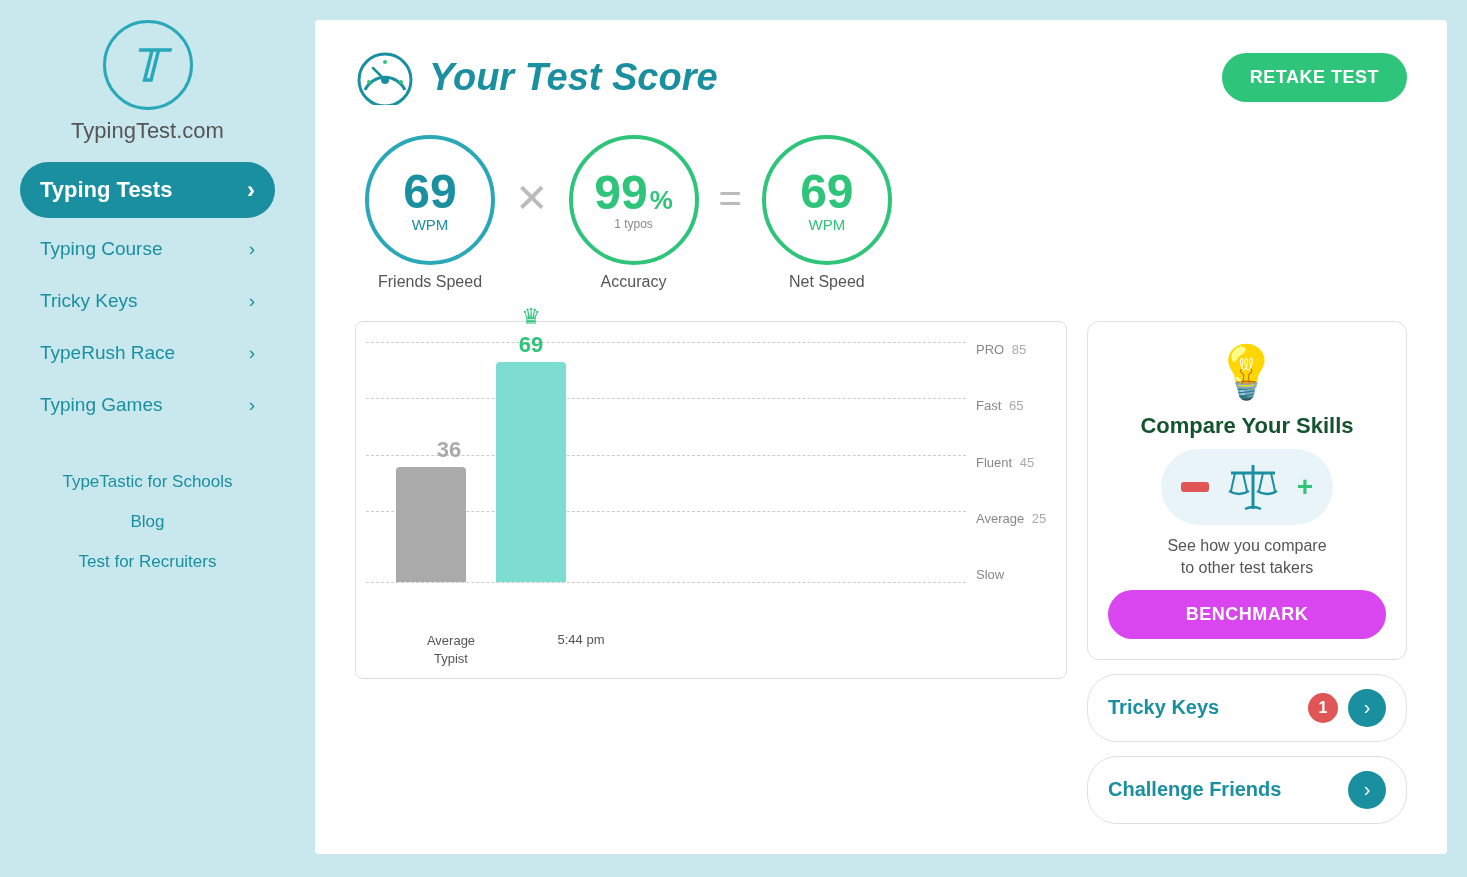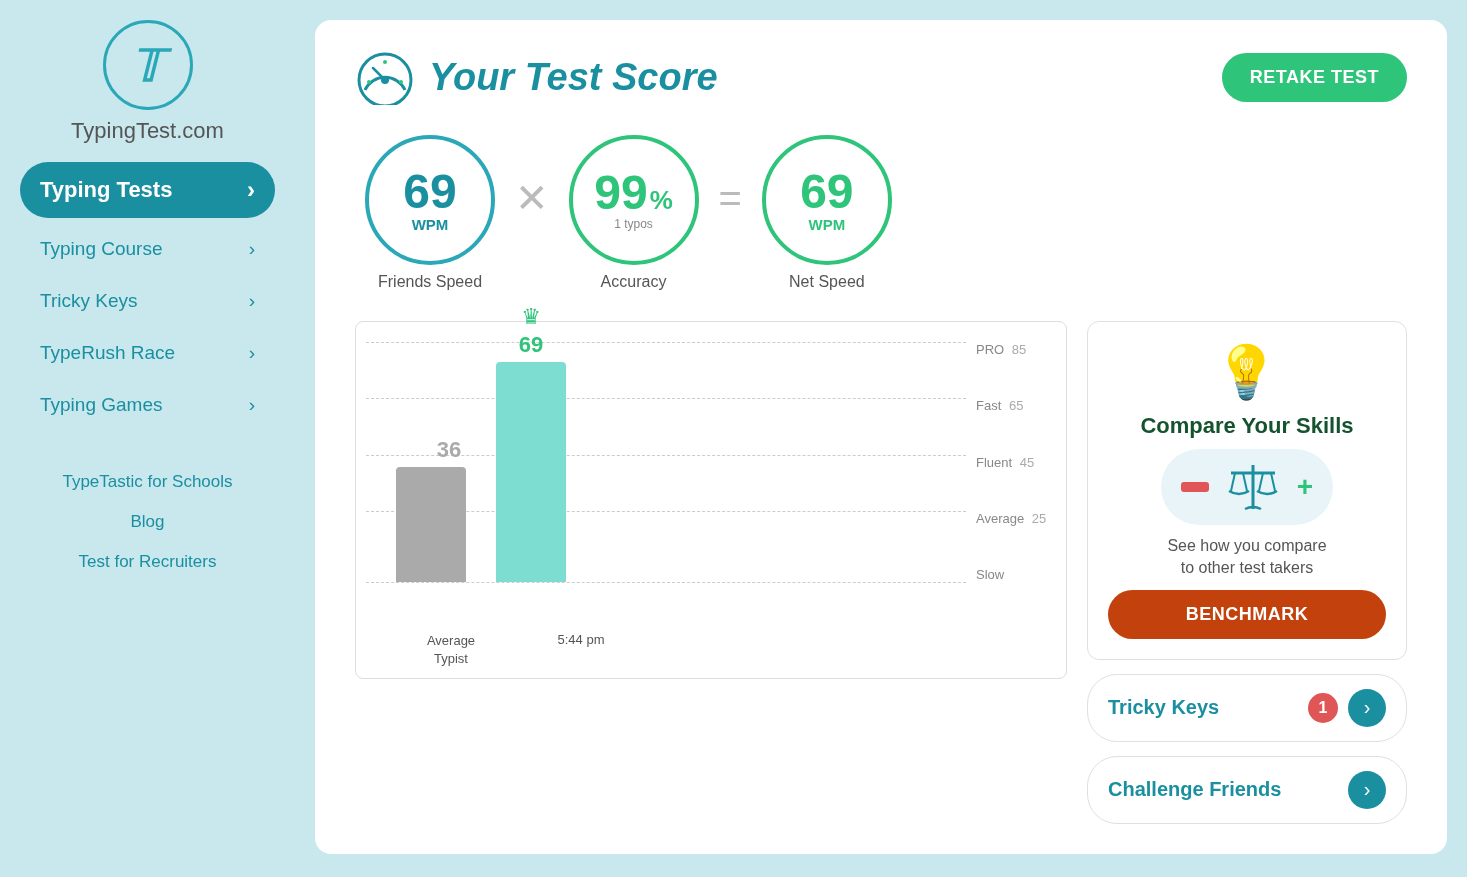--- a/index.html
+++ b/index.html
@@ -98,21 +98,21 @@
     .main {
       flex: 1;
       padding: 20px;
       display: flex;
       flex-direction: column;
       gap: 0;
     }
 
     .main-card {
       background: white;
-      border-radius: 16px;
+      border-radius: 4px;
       padding: 30px 40px;
       min-height: 820px;
     }
 
     
     .header-row {
       display: flex;
       align-items: center;
       justify-content: space-between;
       margin-bottom: 30px;
@@ -200,21 +200,21 @@
     .circle-num {
       font-size: 48px;
       font-weight: bold;
       color: #1a8fa0;
       line-height: 1;
     }
 
     .circle-unit {
       font-size: 15px;
       color: #1a8fa0;
-      font-weight: bold;
+      font-weight: normal;
     }
 
     .circle-sub {
       font-size: 12px;
       color: #888;
     }
 
     .score-label {
       font-size: 16px;
       color: #555;
@@ -283,21 +283,21 @@
     }
 
     .compare-desc {
       font-size: 16px;
       color: #555;
       text-align: center;
       line-height: 1.4;
     }
 
     .btn-benchmark {
-      background-color: #c2410c;
+      background-color: #d946ef;
       color: white;
       border: none;
       border-radius: 30px;
       padding: 14px 40px;
       font-size: 18px;
       font-weight: bold;
       cursor: pointer;
       letter-spacing: 0.5px;
       width: 100%;
     }

